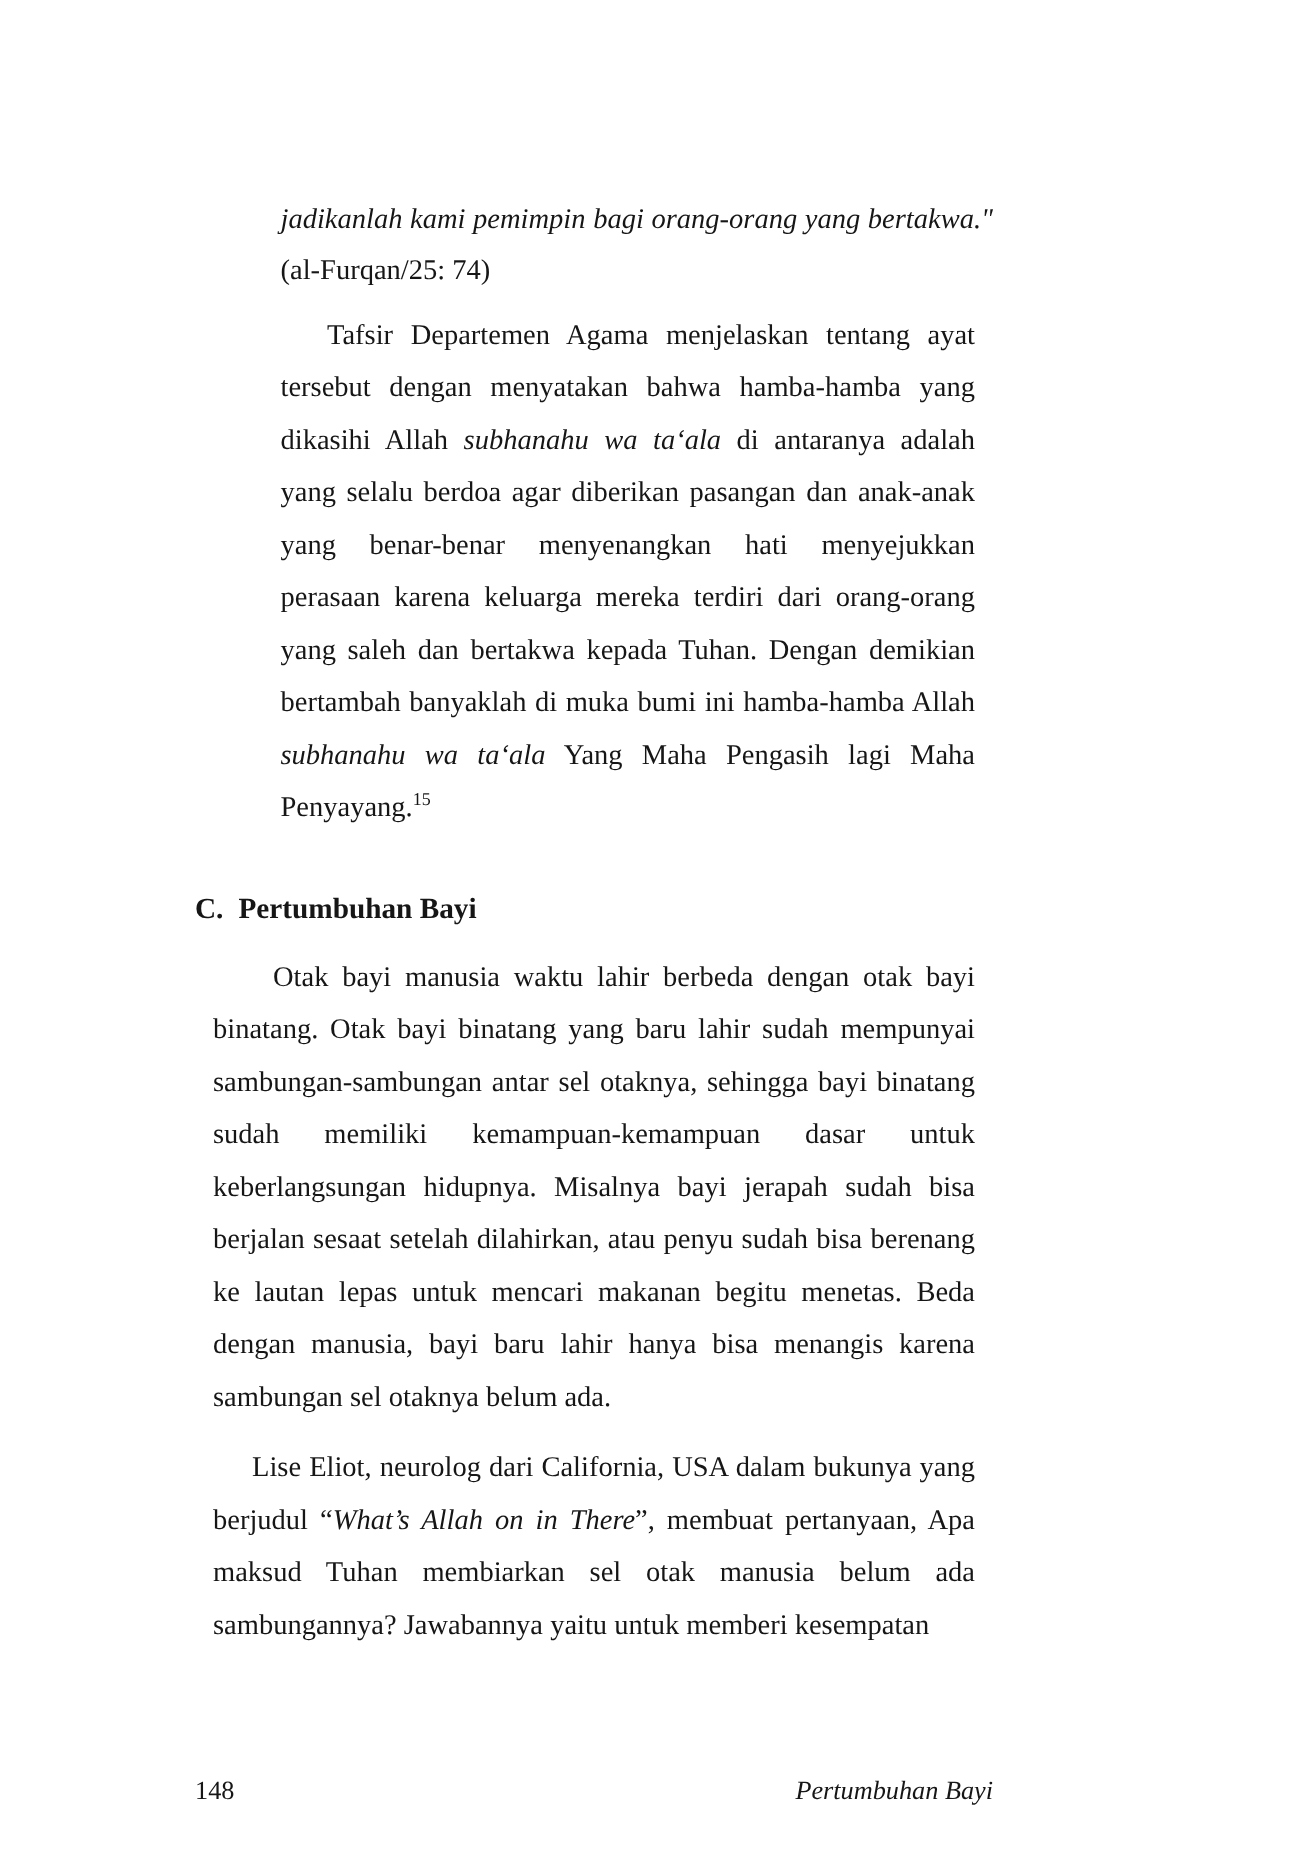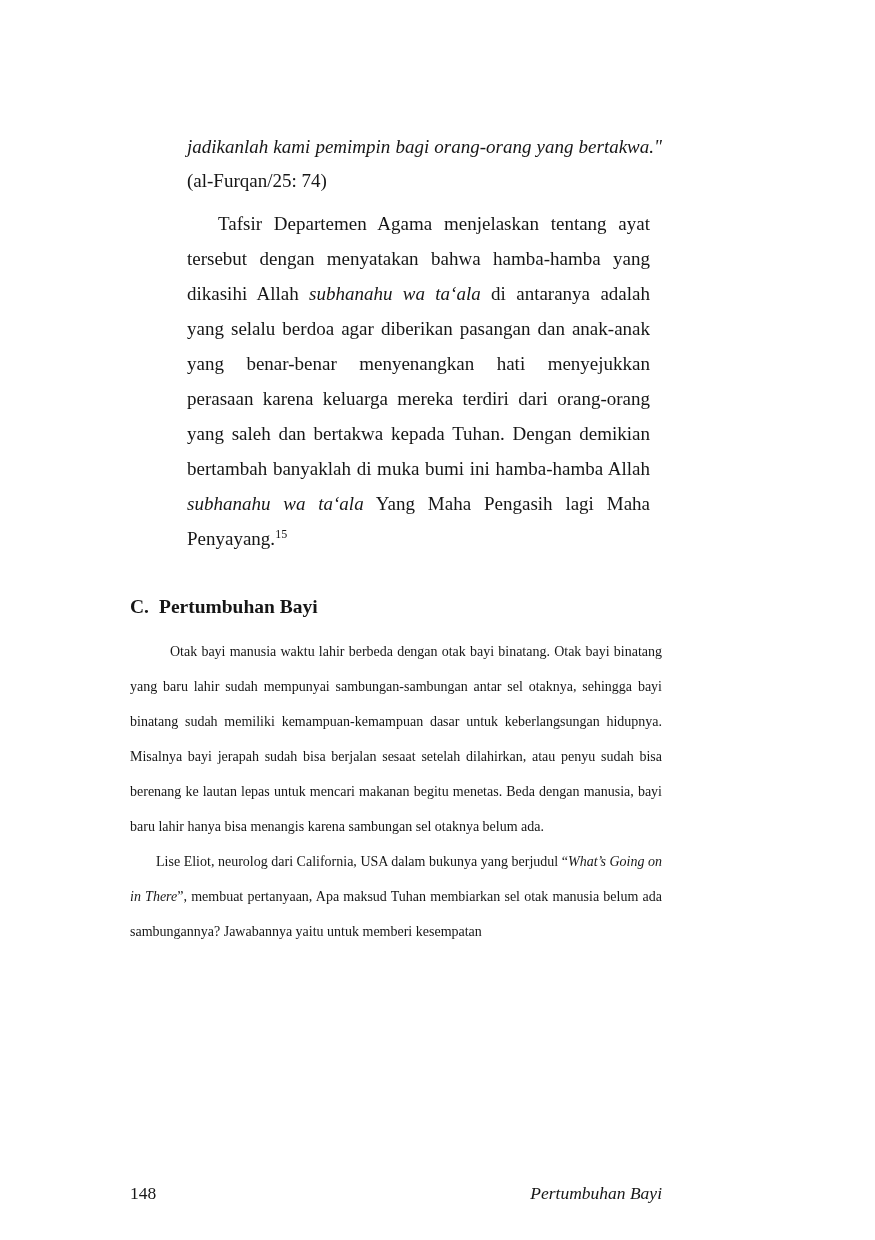--- a/index.html
+++ b/index.html
@@ -42,22 +42,22 @@
   }
   .heading {
     margin: 40px 0 16px 0;
     font-size: 19.5px;
     font-weight: bold;
     display: flex;
     gap: 10px;
     align-items: baseline;
   }
   .body-para {
-    margin: 0;
-    font-size: 14px;
+    margin: 12px;
+    font-size: 19px;
     line-height: 35px;
     text-align: justify;
     text-indent: 40px;
   }
   .body-para.second { text-indent: 26px; }
   .body-para em { font-style: italic; }
   .footer {
     position: absolute;
     left: 130px;
     right: 130px;
@@ -78,20 +78,20 @@
 
   <p class="tafsir"><span>Tafsir Departemen Agama menjelaskan tentang ayat tersebut dengan menyatakan bahwa hamba-hamba yang dikasihi Allah </span><em>subhanahu wa ta‘ala</em><span>  di antaranya adalah yang selalu berdoa agar diberikan pasangan dan anak-anak yang benar-benar menyenangkan hati menyejukkan perasaan karena keluarga mereka terdiri dari orang-orang yang saleh dan bertakwa kepada Tuhan. Dengan demikian bertambah banyaklah di muka bumi ini hamba-hamba Allah </span><em>subhanahu wa ta‘ala</em><span> Yang Maha Pengasih lagi Maha Penyayang.</span><sup class="fn">15</sup></p>
 
   <h2 class="heading">
     <span>C.</span>
     <span>Pertumbuhan Bayi</span>
   </h2>
 
   <p class="body-para">Otak bayi manusia waktu lahir berbeda dengan otak bayi binatang. Otak bayi binatang yang baru lahir sudah mempunyai sambungan-sambungan antar sel otaknya, sehingga bayi binatang sudah memiliki kemampuan-kemampuan dasar untuk keberlangsungan hidupnya. Misalnya bayi jerapah sudah bisa berjalan sesaat setelah dilahirkan, atau penyu sudah bisa berenang ke lautan lepas untuk mencari makanan begitu menetas. Beda dengan manusia, bayi baru lahir hanya bisa menangis karena sambungan sel otaknya belum ada.</p>
 
-  <p class="body-para second"><span>Lise Eliot, neurolog dari California, USA dalam bukunya yang berjudul “</span><em>What’s Going on in There</em><span>”, membuat pertanyaan, Apa maksud Tuhan membiarkan sel otak manusia belum ada sambungannya? Jawabannya yaitu untuk memberi kesempatan</span></p>
+  <p class="body-para second"><span>Lise Eliot, neurolog dari California, USA dalam bukunya yang berjudul “</span><em>What’s Allah on in There</em><span>”, membuat pertanyaan, Apa maksud Tuhan membiarkan sel otak manusia belum ada sambungannya? Jawabannya yaitu untuk memberi kesempatan</span></p>
 
   <div class="footer">
     <span>148</span>
     <span class="running">Pertumbuhan Bayi</span>
   </div>
 
 </div>
 
 </body></html>

